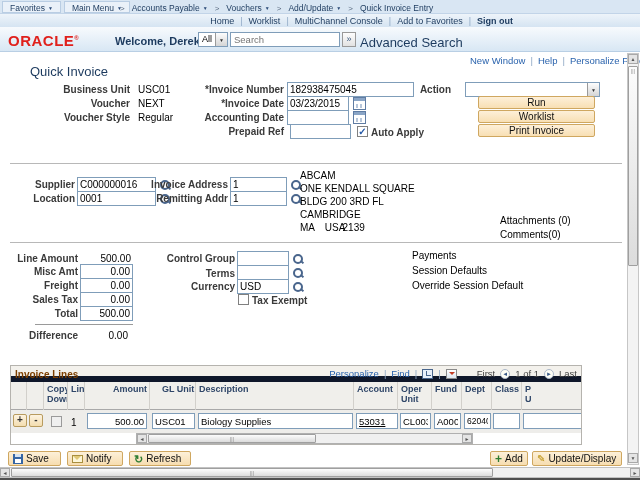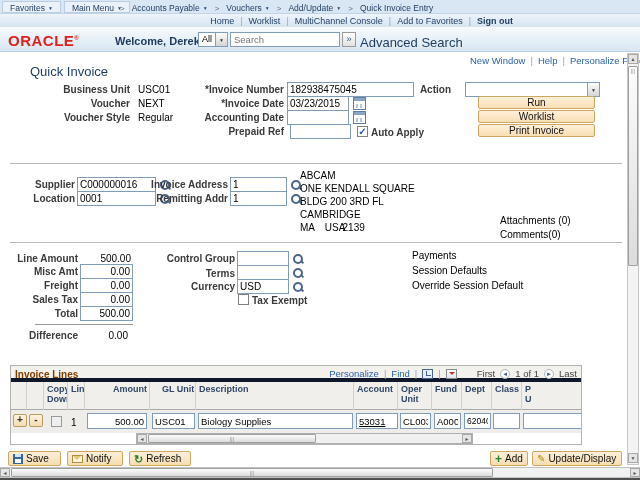--- a/index.html
+++ b/index.html
@@ -54,21 +54,21 @@
   .cal::before{content:"";position:absolute;left:0;top:0;right:0;height:3px;background:#8aa5c6}
   .cal::after{content:"";position:absolute;left:2px;top:6px;width:8px;height:4px;
               background:repeating-linear-gradient(90deg,#b7c6da 0 2px,transparent 2px 4px)}
   .cb{position:absolute;width:11px;height:11px;border:1px solid #808080;background:#fff;font-size:10px;line-height:9px;
       color:#2458a6;text-align:center;font-weight:bold;cursor:pointer}
   .cb.on::before{content:"✓"}
   .addr{position:absolute;left:300px;top:169px;font-size:10px;line-height:13px;color:#000}
 
   
   .grid{position:absolute;left:10px;top:365px;width:572px;height:80px;border:1px solid #b5b3ae;background:#fff;overflow:hidden}
-  .gbar{position:absolute;left:0;top:0;width:100%;height:16px;background:#f3f1ec;border-bottom:4px solid #0f172a}
+  .gbar{position:absolute;left:0;top:0;width:100%;height:16px;background:#f3f1ec;border-bottom:6px solid #0f172a}
   .gtitle{position:absolute;left:4px;top:3px;font-size:10px;font-weight:bold;color:#7d3f00}
   .gtools{position:absolute;right:4px;top:2px;display:flex;gap:5px;align-items:center;font-size:9.5px;color:#444;white-space:nowrap}
   .pcirc{display:inline-block;width:10px;height:10px;border-radius:50%;background:#fdfdf5;border:1px solid #aab6c8;
          font-size:6px;line-height:9px;text-align:center;color:#3a5a88;cursor:pointer}
   .pcirc.l::before{content:"◄"} .pcirc.r::before{content:"►"}
   .ico-viewall{display:inline-block;width:11px;height:10px;border:1px solid #49658c;background:#e8f0fa;position:relative;cursor:pointer}
   .ico-viewall::after{content:"";position:absolute;right:1px;top:1px;width:4px;height:4px;border-left:1px solid #49658c;border-bottom:1px solid #49658c}
   .ico-download{display:inline-block;width:11px;height:10px;border:1px solid #8a8a8a;background:linear-gradient(#fff,#dde6f0);position:relative;cursor:pointer}
   .ico-download::after{content:"";position:absolute;left:2px;top:2px;border:3px solid transparent;border-top-color:#c23b22}
   .ghead{position:absolute;left:0;top:16px;width:100%;height:28px;background:#f0efeb;border-bottom:1px solid #a9a9a9}

